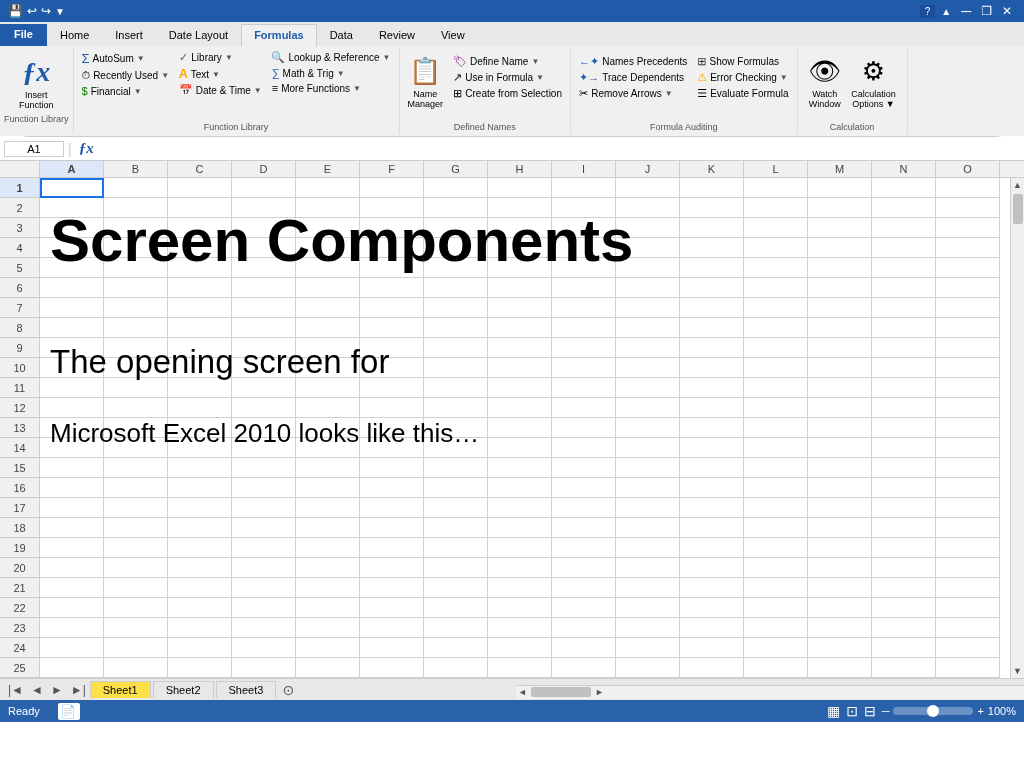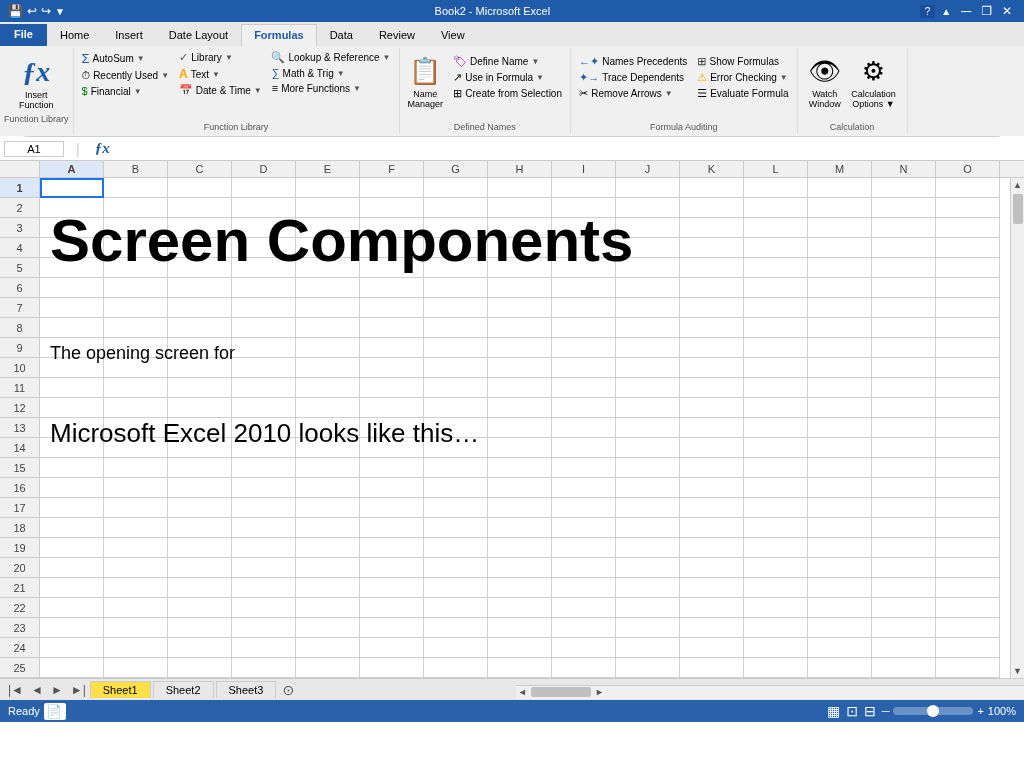--- a/index.html
+++ b/index.html
@@ -114,21 +114,21 @@
     }
 
     
     .formula-bar {
       display: flex;
       align-items: center;
       height: 24px;
       border-bottom: 1px solid #ccc;
       background: white;
       padding: 0 4px;
-      gap: 12px;
+      gap: 4px;
     }
     .name-box {
       width: 60px;
       border: 1px solid #ccc;
       padding: 1px 4px;
       font-size: 11px;
       text-align: center;
     }
     .formula-bar-sep { color: #ccc; font-size: 14px; }
     .formula-icon { font-size: 13px; color: #555; cursor: pointer; padding: 0 3px; }
@@ -181,21 +181,21 @@
       font-size: 60px;
       font-weight: 900;
       font-family: Arial, sans-serif;
       white-space: nowrap;
       z-index: 10;
     }
     .cell-text-line1 {
       position: absolute;
       left: 10px;
       top: 165px;
-      font-size: 18px;
+      font-size: 33px;
       font-family: Arial, sans-serif;
       white-space: nowrap;
       z-index: 10;
     }
     .cell-text-line2 {
       position: absolute;
       left: 10px;
       top: 240px;
       font-size: 26px;
       font-family: Arial, sans-serif;
@@ -228,21 +228,21 @@
     .status-bar {
       display: flex;
       align-items: center;
       justify-content: space-between;
       background: #2962aa;
       color: white;
       height: 22px;
       padding: 0 8px;
       font-size: 11px;
     }
-    .status-left { display: flex; align-items: center; gap: 4px; }
+    .status-left { display: flex; align-items: center; gap: 18px; }
     .status-right { display: flex; align-items: center; gap: 6px; }
     .zoom-level { display: flex; align-items: center; gap: 4px; }
     .view-btn { font-size: 14px; cursor: pointer; }
 
     
     .scrollbar-v {
       width: 14px;
       background: #f0f0f0;
       border-left: 1px solid #ccc;
       display: flex;
@@ -274,21 +274,20 @@
 <body>
 
 <div class="title-bar">
   <div class="title-bar-left">
 
     <span style="color:white;font-size:12px;cursor:pointer;">💾</span>
     <span style="color:white;font-size:12px;cursor:pointer;">↩</span>
     <span style="color:white;font-size:12px;cursor:pointer;">↪</span>
     <span style="color:white;font-size:10px;cursor:pointer;">▼</span>
   </div>
-  <span class="title-bar-title">Book2 - Microsoft Excel</span>
   <div class="title-bar-controls">
     <span style="background:#1a4e9a;padding:1px 5px;cursor:pointer;">?</span>
     <span style="cursor:pointer;">▲</span>
     <span style="font-size:14px;cursor:pointer;">─</span>
     <span style="font-size:12px;cursor:pointer;">❐</span>
     <span style="font-size:12px;cursor:pointer;">✕</span>
   </div>
 </div>
 
 <div class="ribbon">

